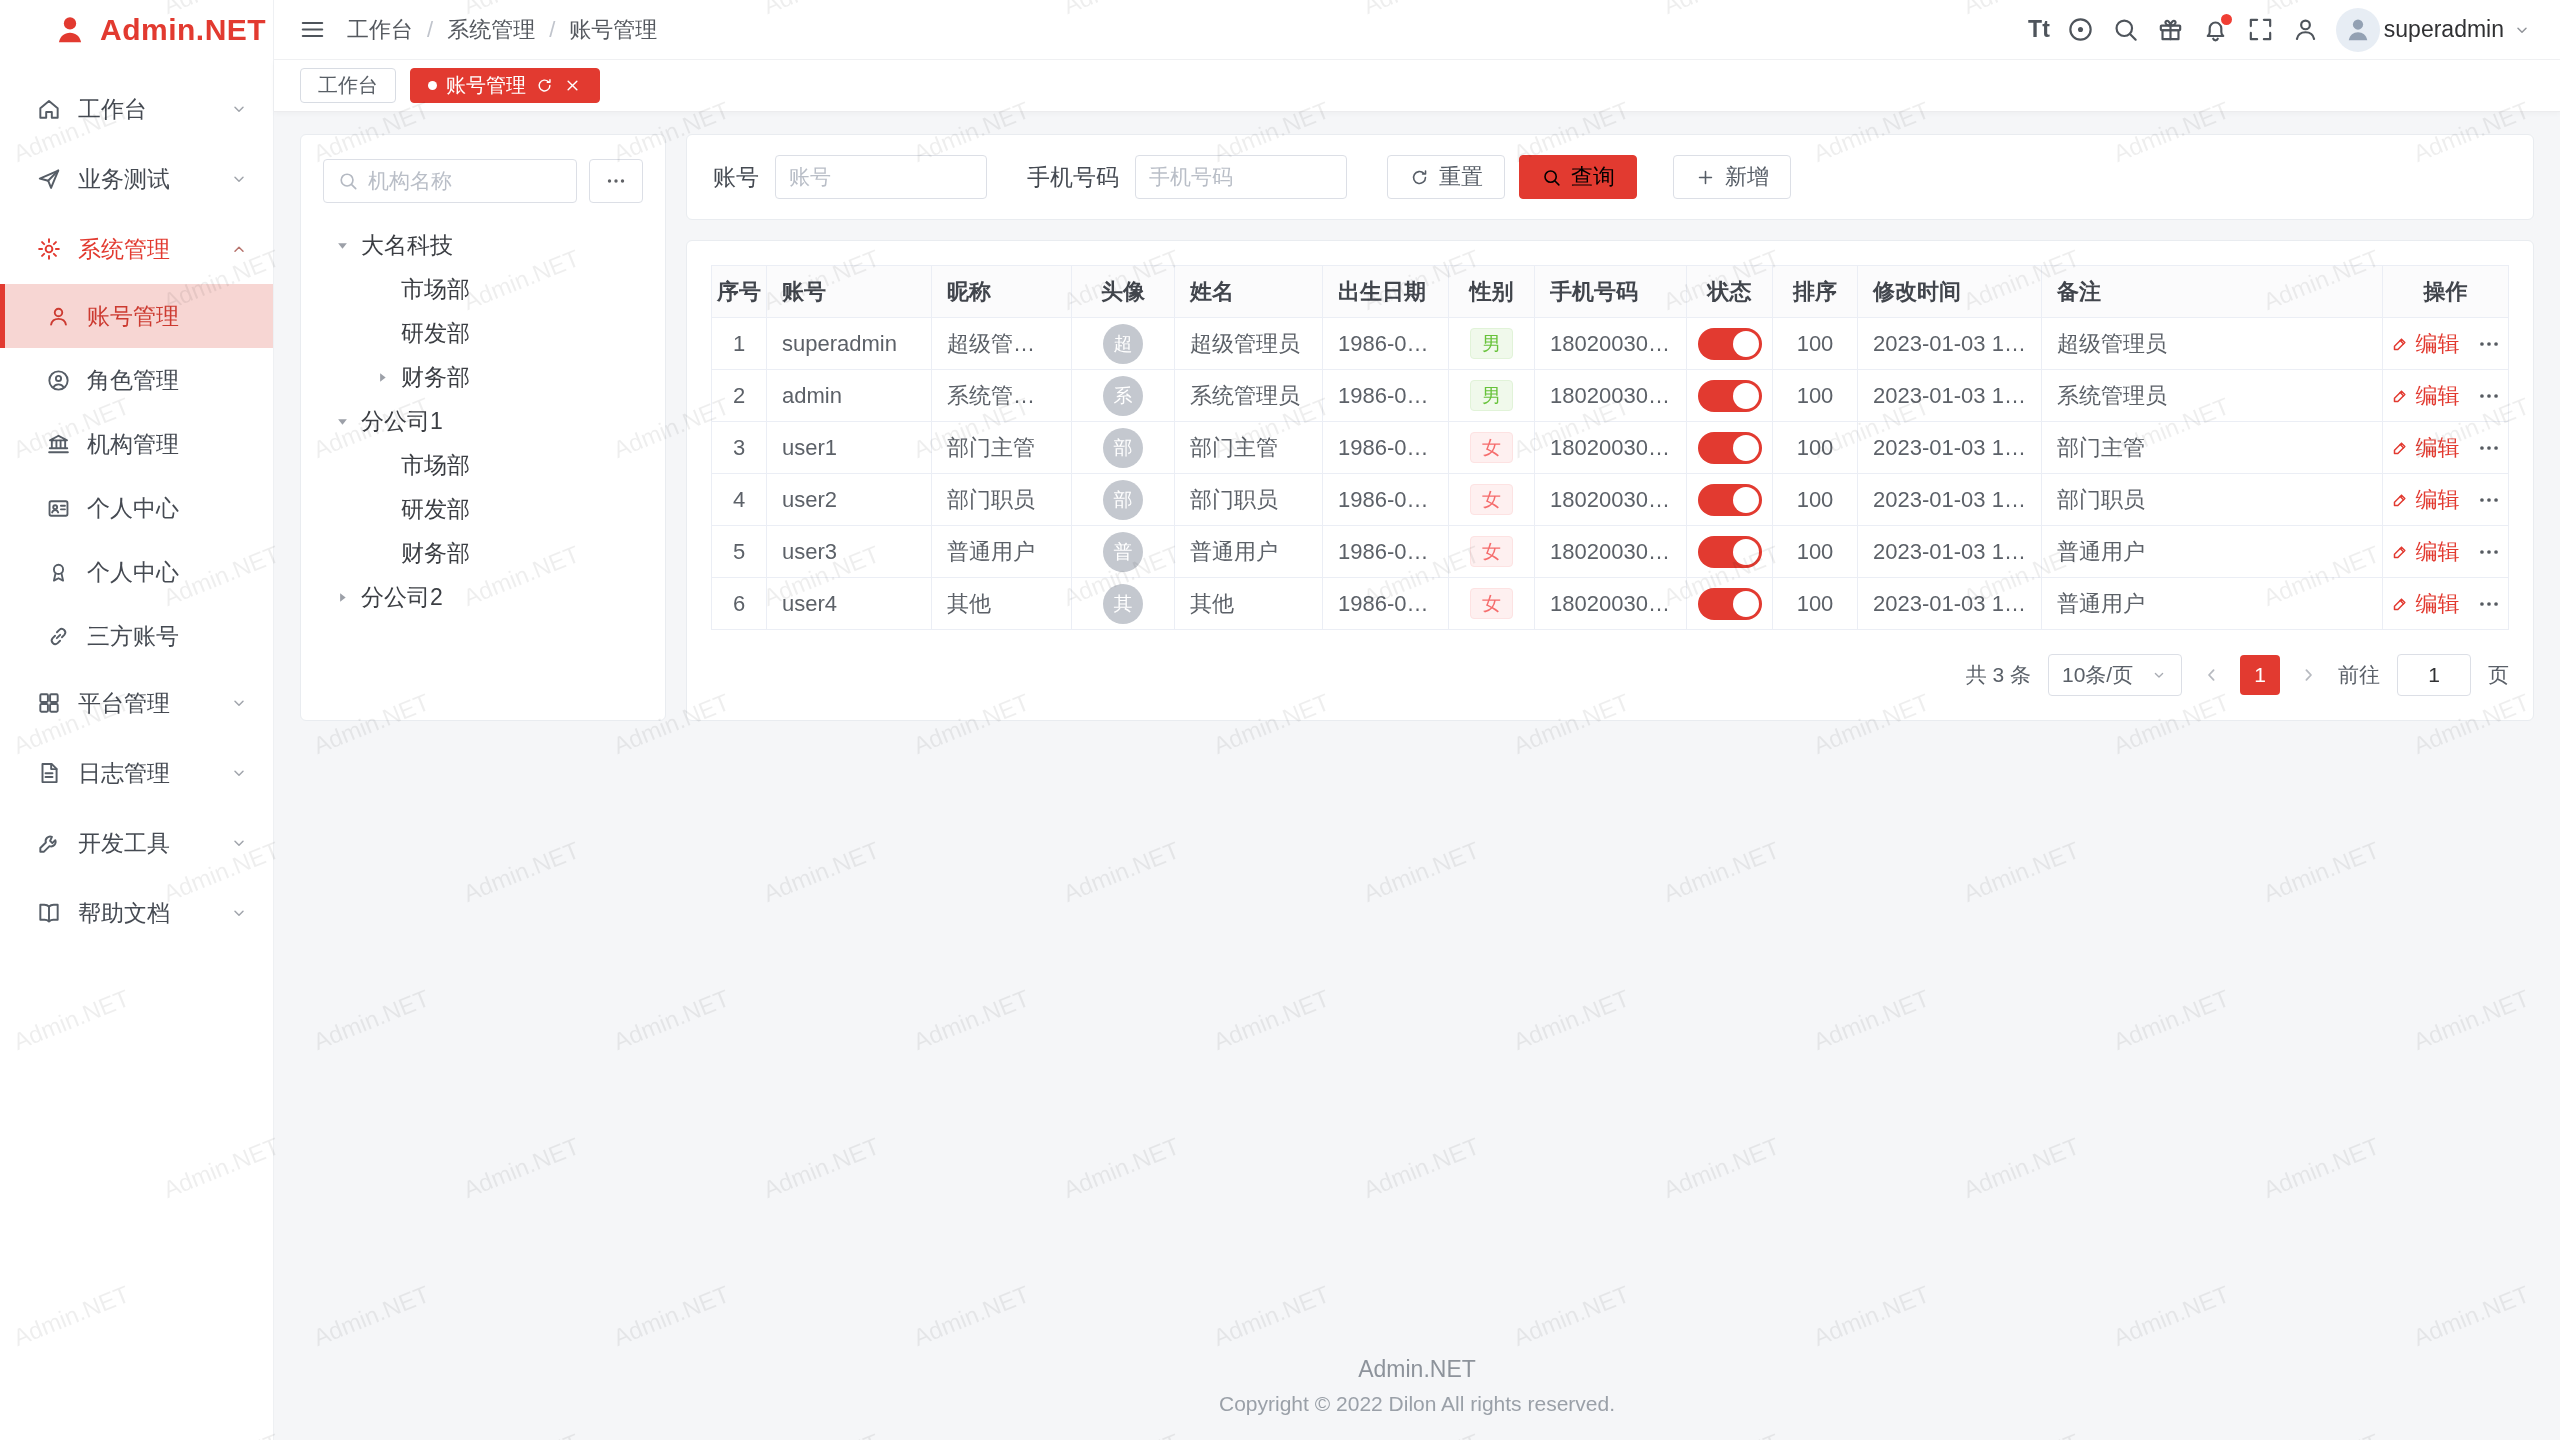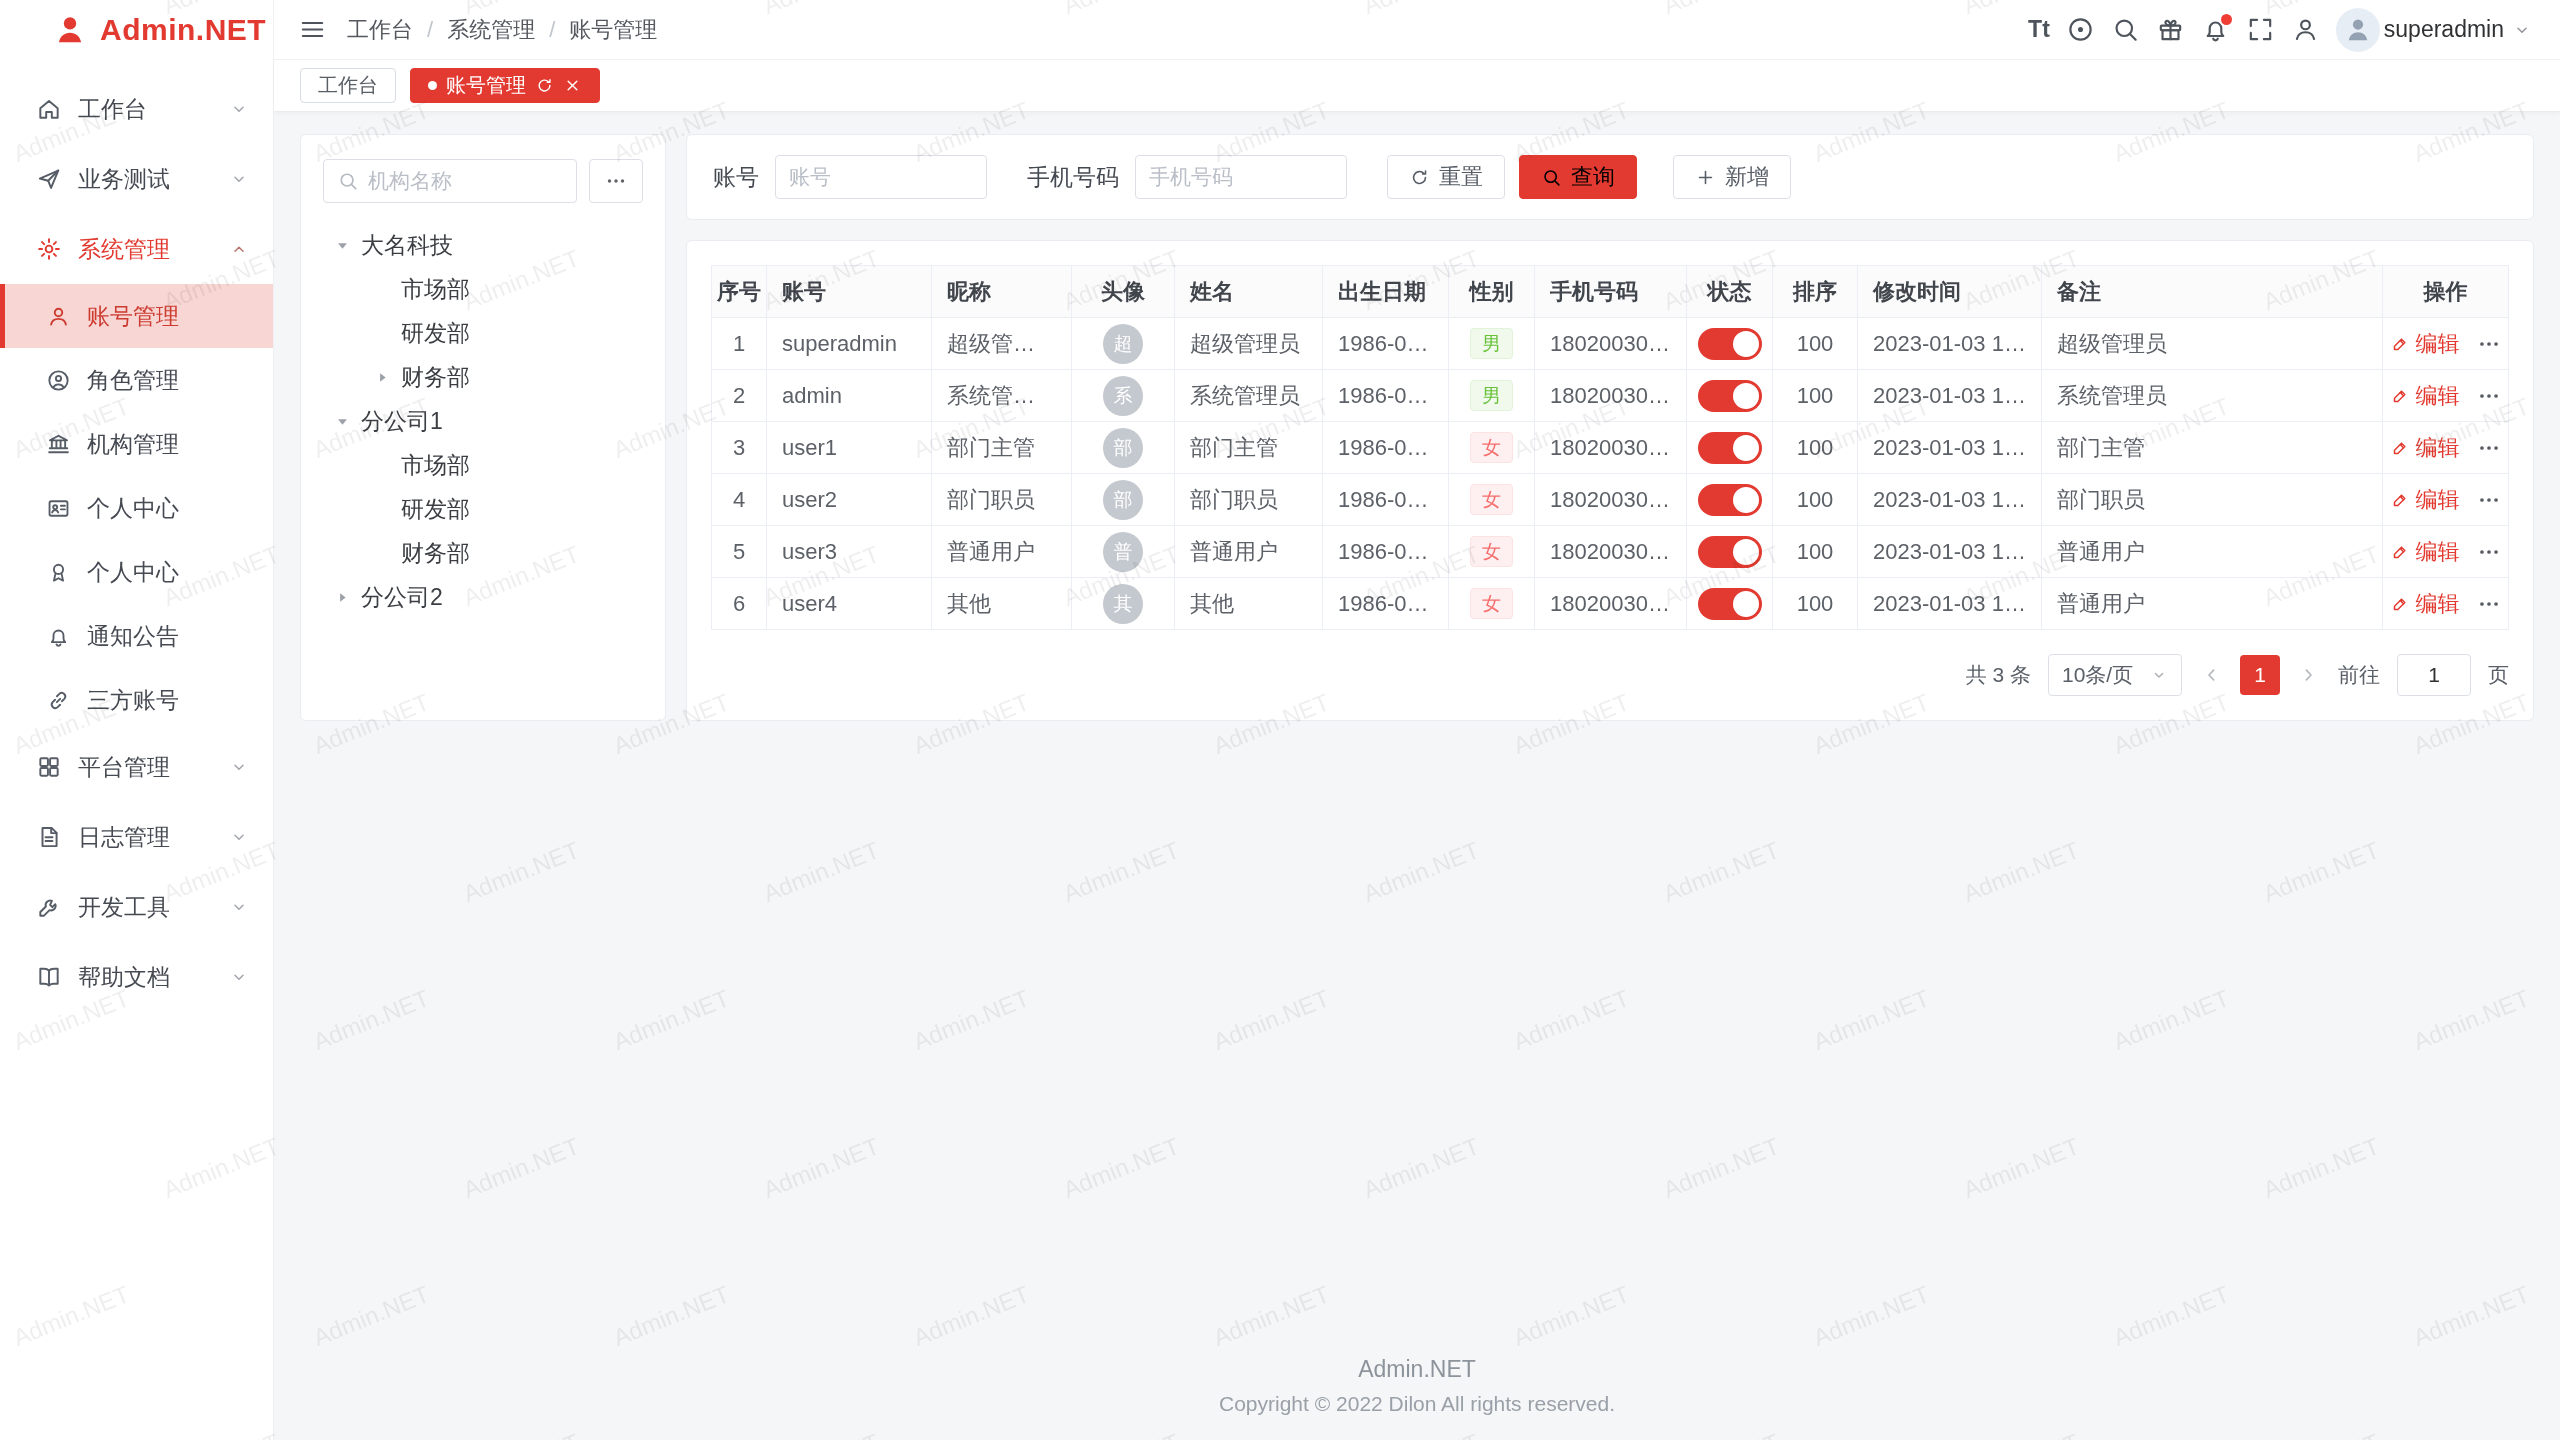--- a/index.html
+++ b/index.html
@@ -190,27 +190,20 @@
             <path d="M5.9 15.8c.4-1.5 1.5-2.3 2.9-2.3s2.5.8 2.9 2.3M14.3 9.4h3.9M14.3 12.8h3.9"></path>
           </svg>
           <span>个人中心</span>
         </div>
         <div class="side-sub">
           <svg class="ic " viewBox="0 0 24 24" fill="none" stroke="currentColor" stroke-width="1.8" stroke-linecap="round" stroke-linejoin="round">
             <circle cx="12" cy="9" r="4.4"></circle>
             <path d="M9.2 12.6 7.6 19.8l4.4-2.3 4.4 2.3-1.6-7.2"></path>
           </svg>
           <span>个人中心</span>
-        </div>
-        <div class="side-sub">
-          <svg class="ic " viewBox="0 0 24 24" fill="none" stroke="currentColor" stroke-width="1.8" stroke-linecap="round" stroke-linejoin="round">
-            <path d="M5.6 17.4h12.8c-1-1-1.6-1.8-1.6-3.4v-3a4.8 4.8 0 0 0-9.6 0v3c0 1.6-.6 2.4-1.6 3.4z"></path>
-            <path d="M10.1 19.6a2 2 0 0 0 3.8 0"></path>
-          </svg>
-          <span>通知公告</span>
         </div>
         <div class="side-sub">
           <svg class="ic " viewBox="0 0 24 24" fill="none" stroke="currentColor" stroke-width="1.8" stroke-linecap="round" stroke-linejoin="round">
             <path d="M10.4 13.6l3.2-3.2M8.7 11.3l-2.3 2.3a3.4 3.4 0 0 0 4.8 4.8l2.3-2.3M15.3 12.7l2.3-2.3a3.4 3.4 0 0 0-4.8-4.8l-2.3 2.3"></path>
           </svg>
           <span>三方账号</span>
         </div>
         <div class="side-item">
           <svg class="ic " viewBox="0 0 24 24" fill="none" stroke="currentColor" stroke-width="1.8" stroke-linecap="round" stroke-linejoin="round">
             <rect x="4" y="4" width="7" height="7" rx="1"></rect>

